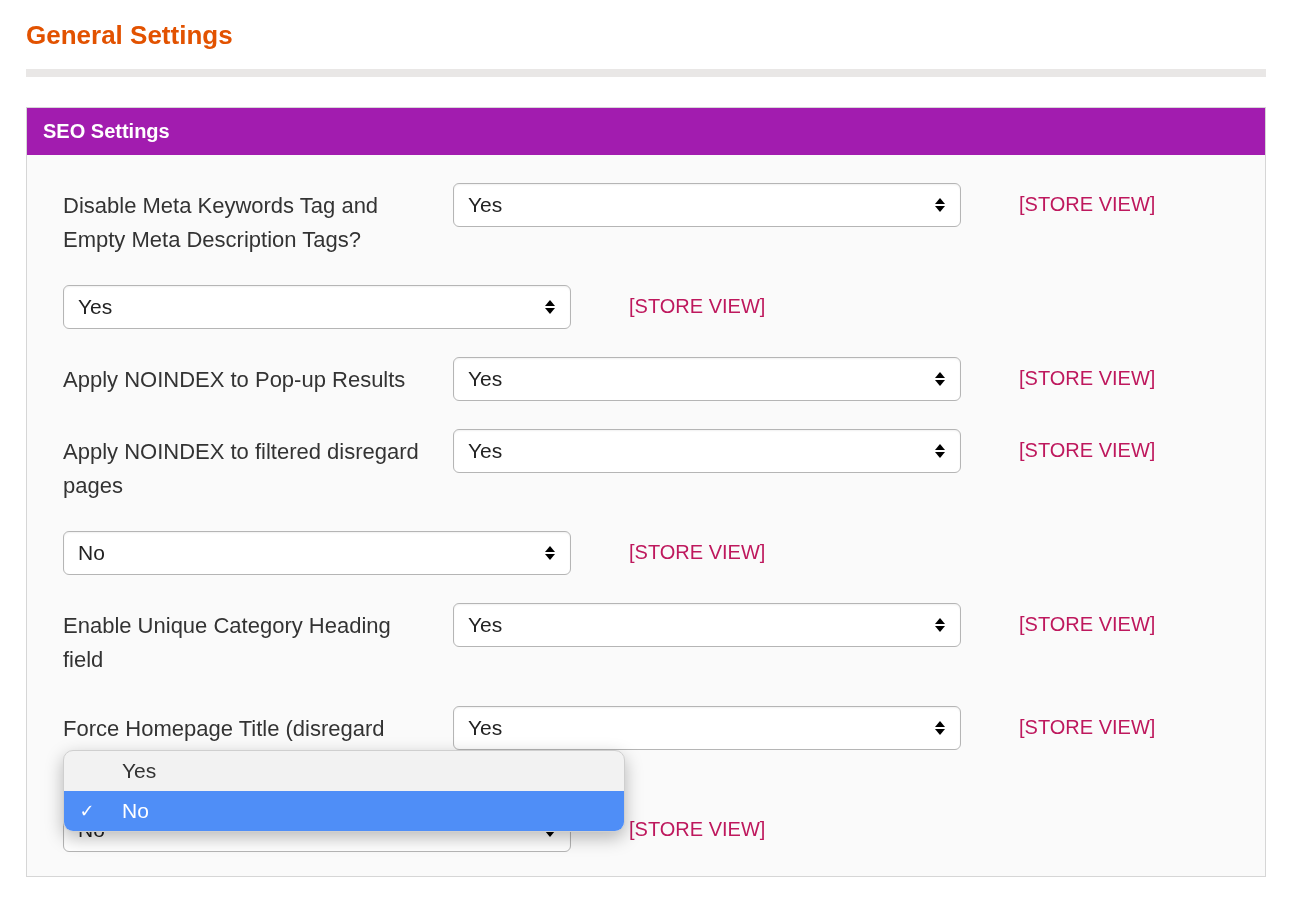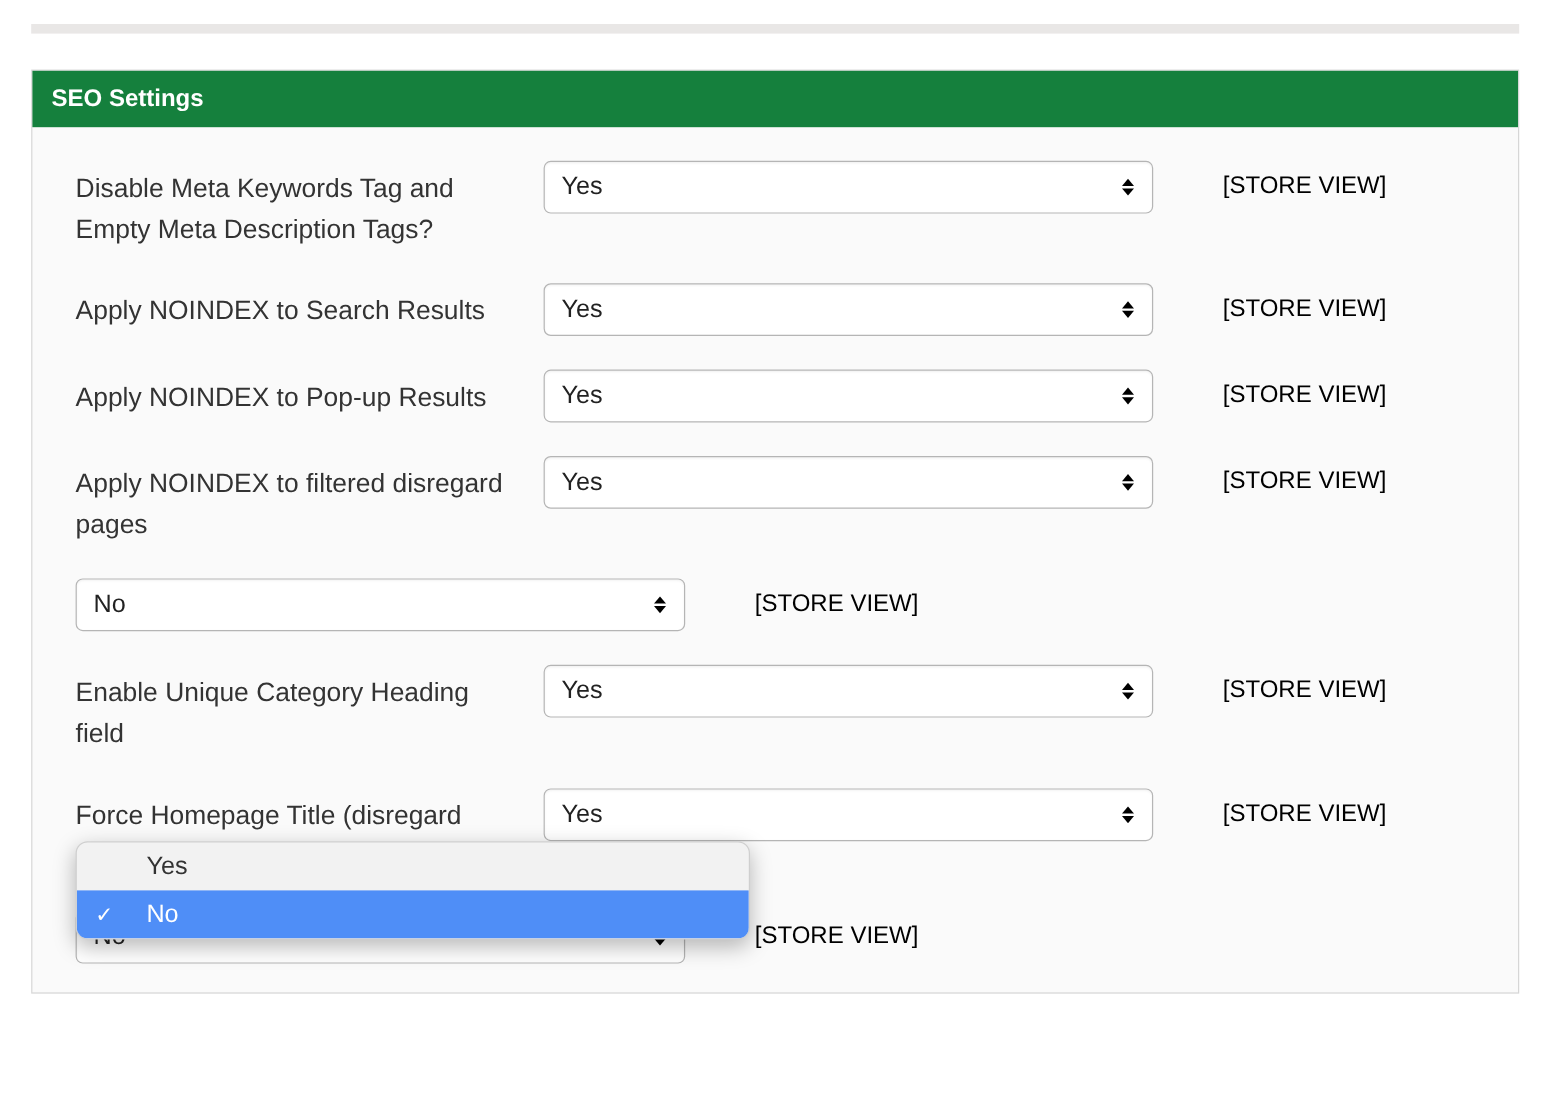--- a/index.html
+++ b/index.html
@@ -22,21 +22,21 @@
   .title-underline {
     height: 8px;
     background: #e9e7e6;
     margin-bottom: 30px;
   }
   .section {
     border: 1px solid #d6d6d6;
     background: #fafafa;
   }
   .section-header {
-    background: #15803d;
+    background: #a21caf;
     color: #ffffff;
     font-size: 20px;
     font-weight: bold;
     padding: 12px 16px;
   }
   .section-body {
     padding: 28px 36px 24px 36px;
   }
   .form-row {
     display: flex;
@@ -54,21 +54,21 @@
     padding-top: 6px;
   }
   .form-control {
     width: 508px;
     position: relative;
   }
   .form-scope {
     flex: 1;
     padding-left: 58px;
     font-size: 20px;
-    color: #000000;
+    color: #be185d;
     padding-top: 10px;
     white-space: nowrap;
   }
   .select {
     width: 100%;
     height: 44px;
     border: 1px solid #b5b5b5;
     border-radius: 6px;
     background: #ffffff;
     box-shadow: inset 0 1px 2px rgba(0,0,0,0.06);
@@ -142,20 +142,21 @@
     color: #ffffff;
   }
   .dropdown-option:not(.selected) .checkmark {
     visibility: hidden;
   }
 </style>
 </head>
 <body>
 
 <div class="page">
+  <h1 class="page-title">General Settings</h1>
   <div class="title-underline"></div>
 
   <div class="section">
     <div class="section-header">SEO Settings</div>
     <div class="section-body">
 
       <div class="form-row">
         <div class="form-label">Disable Meta Keywords Tag and Empty Meta Description Tags?</div>
         <div class="form-control">
           <div class="select">
@@ -163,21 +164,20 @@
             <span class="caret">
                 <span class="caret-up"></span>
                 <span class="caret-down"></span>
               </span>
           </div>
         </div>
         <div class="form-scope">[STORE VIEW]</div>
       </div>
 
       <div class="form-row">
-        <div class="form-label">Apply NOINDEX to Search Results</div>
         <div class="form-control">
           <div class="select">
             <span>Yes</span>
             <span class="caret">
                 <span class="caret-up"></span>
                 <span class="caret-down"></span>
               </span>
           </div>
         </div>
         <div class="form-scope">[STORE VIEW]</div>

